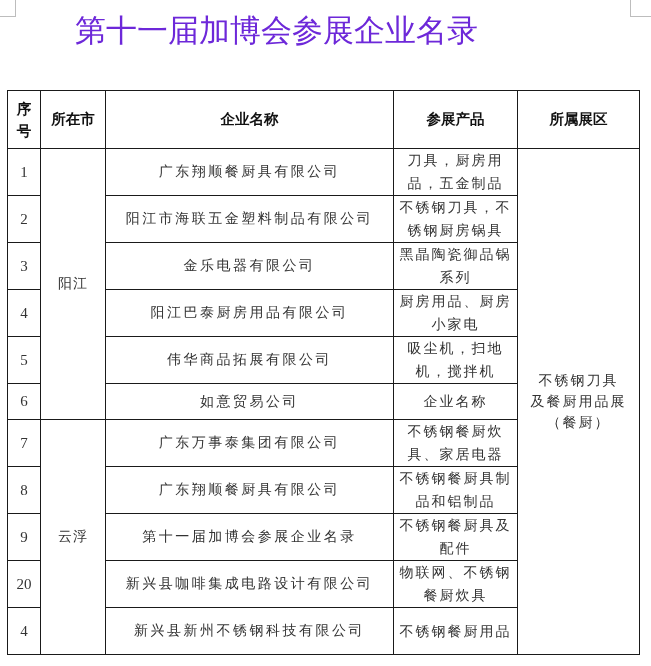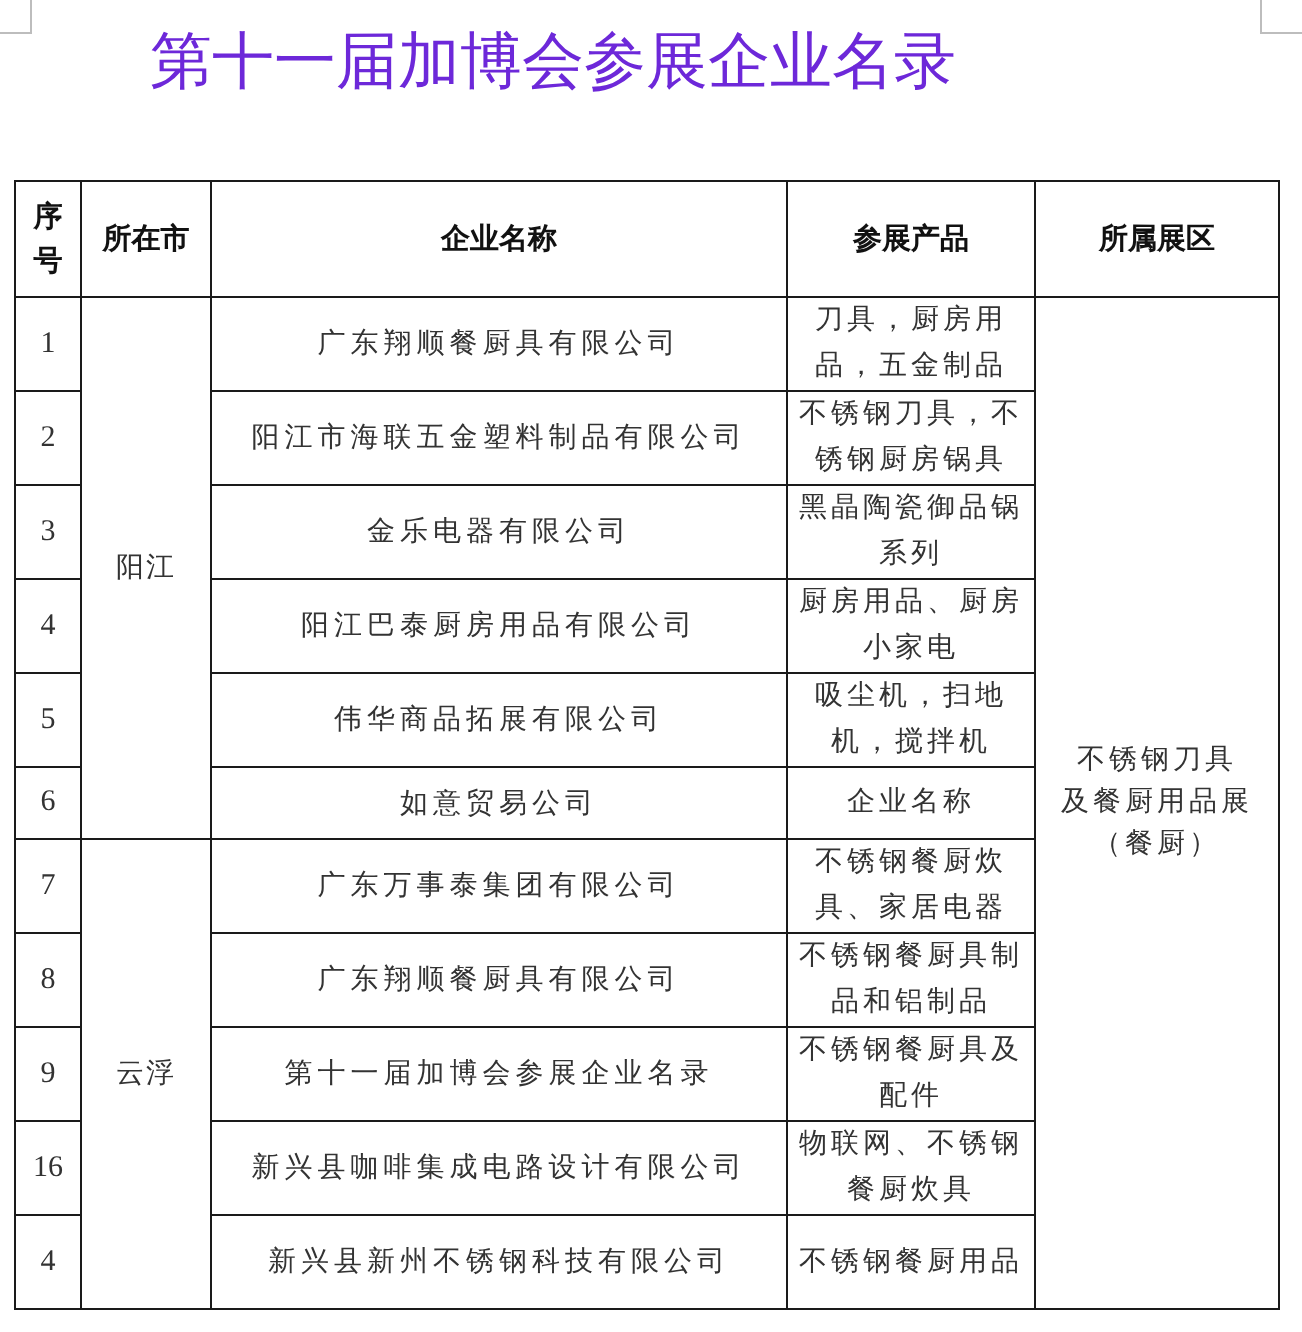--- a/index.html
+++ b/index.html
@@ -120,21 +120,21 @@
       <td class="seq">8</td>
       <td class="company">广东翔顺餐厨具有限公司</td>
       <td class="product">不锈钢餐厨具制品和铝制品</td>
     </tr>
     <tr class="r">
       <td class="seq">9</td>
       <td class="company">第十一届加博会参展企业名录</td>
       <td class="product">不锈钢餐厨具及配件</td>
     </tr>
     <tr class="r">
-      <td class="seq">16</td>
+      <td class="seq">20</td>
       <td class="company">新兴县咖啡集成电路设计有限公司</td>
       <td class="product">物联网、不锈钢餐厨炊具</td>
     </tr>
     <tr class="r">
       <td class="seq">4</td>
       <td class="company">新兴县新州不锈钢科技有限公司</td>
       <td class="product">不锈钢餐厨用品</td>
     </tr>
   </tbody>
 </table>

